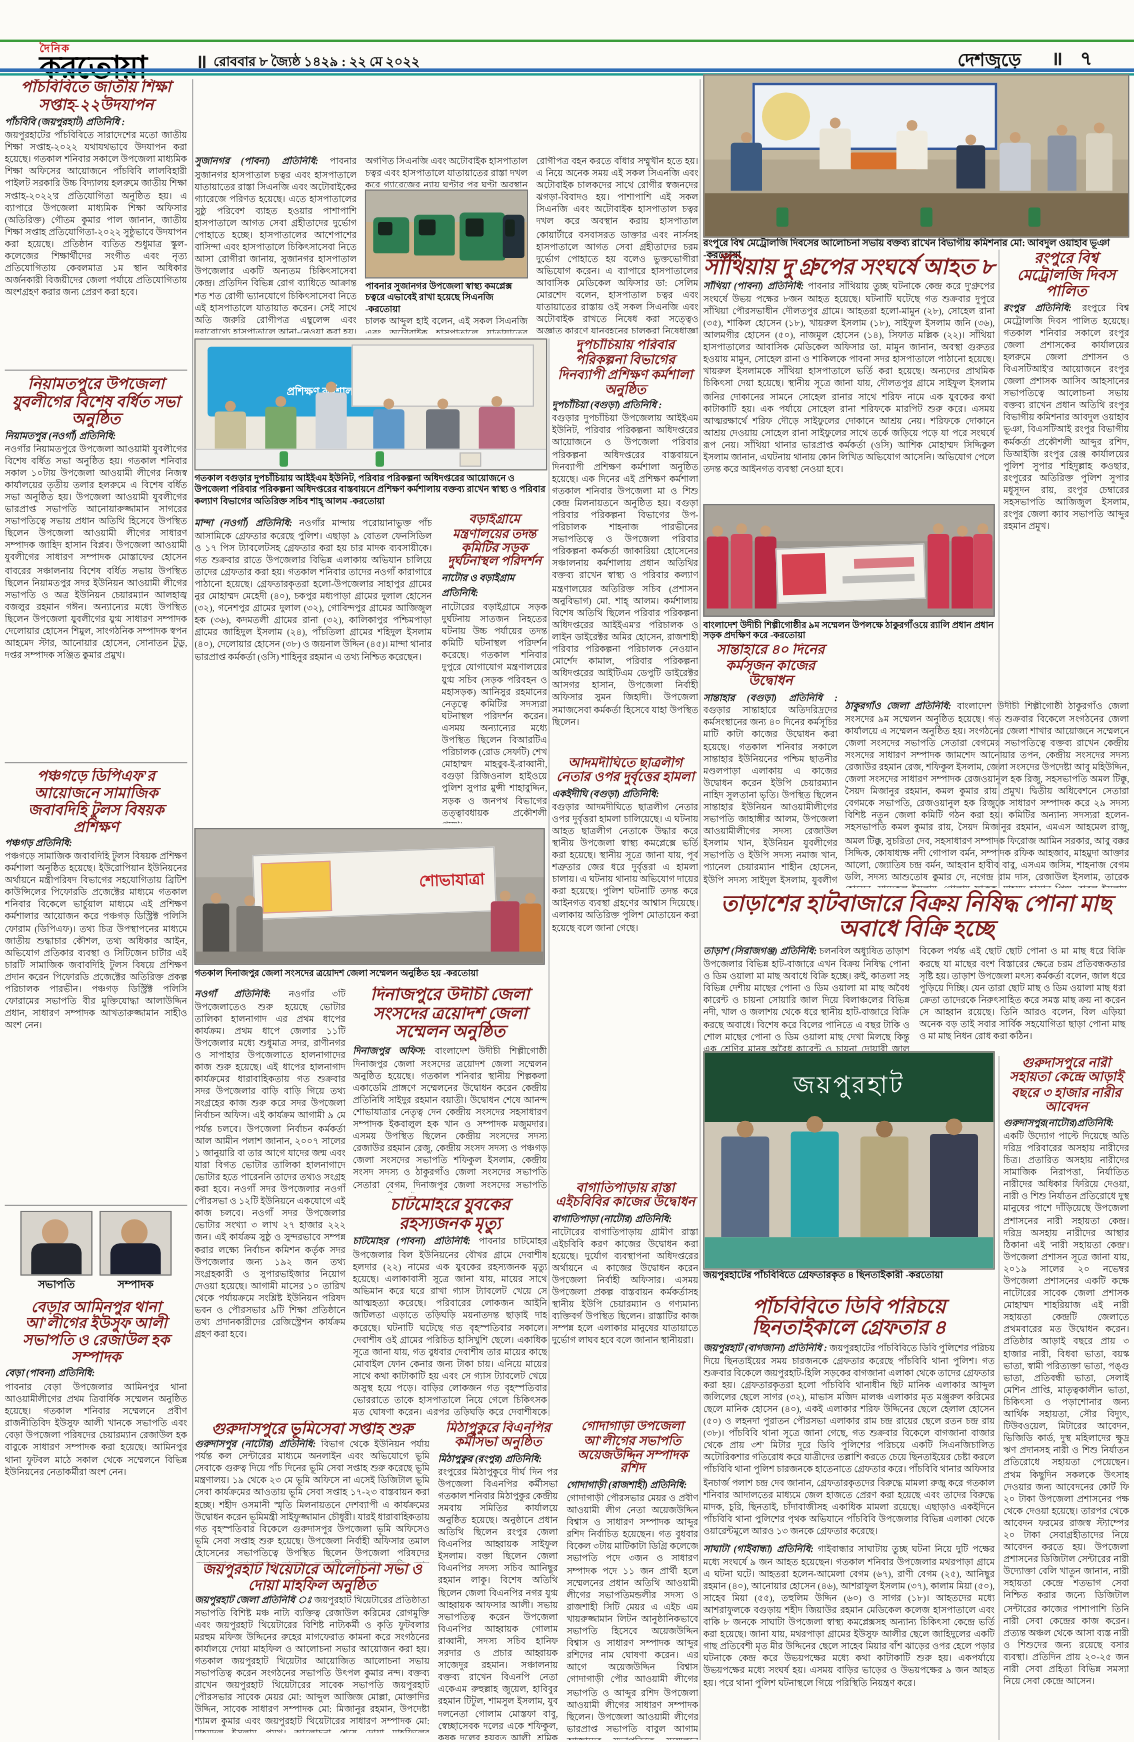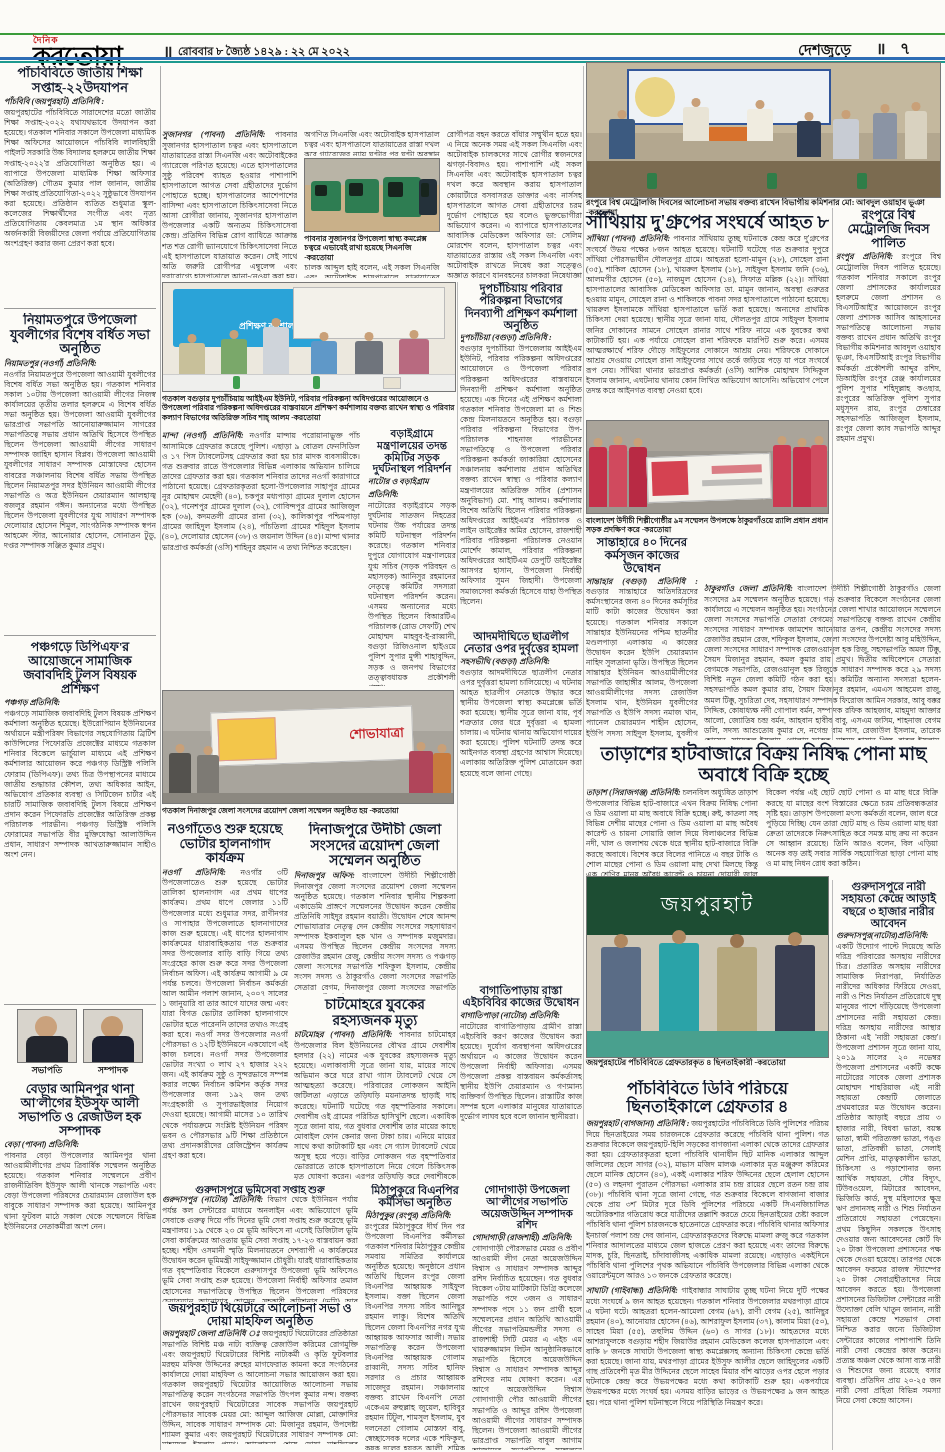--- a/index.html
+++ b/index.html
@@ -1,19 +1,19 @@
 <!DOCTYPE html>
 <html><head>
 <meta charset="utf-8">
 <style>
   html,body{margin:0;padding:0;background:#e8e6e0;}
   .page{position:relative;width:945px;height:1452px;background:#fcfbf7;
         font-family:"Liberation Serif",serif;color:#151515;overflow:hidden;margin:0 auto;}
   .abs{position:absolute;}
-  .hl{font-weight:bold;text-align:center;line-height:1.12;color:#0f172a;}
+  .hl{font-weight:bold;text-align:center;line-height:1.12;color:#7f1d1d;font-style:italic;}
   .by{font-size:8px;font-weight:bold;font-style:italic;}
   .bd{font-size:7.6px;line-height:1.33;text-align:justify;color:#1c1c1c;overflow:hidden;}
   .cap{font-size:8px;font-weight:bold;line-height:1.25;color:#111;}
   .art{overflow:hidden;}
   .hrule{border:0;border-top:1px solid #9a9a9a;margin:4px 0;}
   .ph{position:relative;overflow:hidden;border:1px solid #777;background:#cfc8b8;}
   .flexrow{display:flex;}
   
   .brand-small{color:#c41e1e;font-size:9px;font-weight:bold;letter-spacing:1px;line-height:1;}
   .brand-big{font-size:26px;font-weight:bold;line-height:.9;color:#000;letter-spacing:-1px;}
@@ -145,21 +145,21 @@
   </div>
 
   <div class="abs art" style="left:460px;top:282px;width:122px;height:344px;">
     <div class="hl" style="font-size:11px;">দুপচাঁচিয়ায় পরিবার পরিকল্পনা বিভাগের দিনব্যাপী প্রশিক্ষণ কর্মশালা অনুষ্ঠিত</div>
     <div class="by">দুপচাঁচিয়া (বগুড়া) প্রতিনিধি :</div>
     <div class="bd">বগুড়ার দুপচাঁচিয়া উপজেলায় আইইএম ইউনিট, পরিবার পরিকল্পনা অধিদপ্তরের আয়োজনে ও উপজেলা পরিবার পরিকল্পনা অধিদপ্তরের বাস্তবায়নে দিনব্যাপী প্রশিক্ষণ কর্মশালা অনুষ্ঠিত হয়েছে। এক দিনের এই প্রশিক্ষণ কর্মশালা গতকাল শনিবার উপজেলা মা ও শিশু কেন্দ্র মিলনায়তনে অনুষ্ঠিত হয়। বগুড়া পরিবার পরিকল্পনা বিভাগের উপ-পরিচালক শাহনাজ পারভীনের সভাপতিত্বে ও উপজেলা পরিবার পরিকল্পনা কর্মকর্তা জাকারিয়া হোসেনের সঞ্চালনায় কর্মশালায় প্রধান অতিথির বক্তব্য রাখেন স্বাস্থ্য ও পরিবার কল্যাণ মন্ত্রণালয়ের অতিরিক্ত সচিব (প্রশাসন অনুবিভাগ) মো. শাহ্‌ আলম। কর্মশালায় বিশেষ অতিথি ছিলেন পরিবার পরিকল্পনা অধিদপ্তরের আইইএম'র পরিচালক ও লাইন ডাইরেক্টর অমির হোসেন, রাজশাহী পরিবার পরিকল্পনা পরিচালক নেওয়ান মোর্শেদ কামাল, পরিবার পরিকল্পনা অধিদপ্তরের আইটিএম ডেপুটি ডাইরেক্টর আসগর হাসান, উপজেলা নির্বাহী অফিসার সুমন জিহাদী। উপজেলা সমাজসেবা কর্মকর্তা হিসেবে যাহা উপস্থিত ছিলেন।</div>
   </div>
 
   <div class="abs art" style="left:460px;top:630px;width:122px;height:350px;">
     <div class="hl" style="font-size:11px;">আদমদীঘিতে ছাত্রলীগ নেতার ওপর দুর্বৃত্তের হামলা</div>
-    <div class="by">সহসভীঘি (বগুড়া) প্রতিনিধি:</div>
+    <div class="by">একইদীঘি (বগুড়া) প্রতিনিধি:</div>
     <div class="bd">বগুড়ার আদমদীঘিতে ছাত্রলীগ নেতার ওপর দুর্বৃত্তরা হামলা চালিয়েছে। এ ঘটনায় আহত ছাত্রলীগ নেতাকে উদ্ধার করে স্থানীয় উপজেলা স্বাস্থ্য কমপ্লেক্সে ভর্তি করা হয়েছে। স্থানীয় সূত্রে জানা যায়, পূর্ব শত্রুতার জের ধরে দুর্বৃত্তরা এ হামলা চালায়। এ ঘটনায় থানায় অভিযোগ দায়ের করা হয়েছে। পুলিশ ঘটনাটি তদন্ত করে আইনগত ব্যবস্থা গ্রহণের আশ্বাস দিয়েছে। এলাকায় অতিরিক্ত পুলিশ মোতায়েন করা হয়েছে বলে জানা গেছে।</div>
   </div>
 
   <div class="abs art" style="left:460px;top:984px;width:122px;height:196px;">
     <div class="hl" style="font-size:11px;">বাগাতিপাড়ায় রাস্তা এইচবিবির কাজের উদ্বোধন</div>
     <div class="by">বাগাতিপাড়া (নাটোর) প্রতিনিধি:</div>
     <div class="bd">নাটোরের বাগাতিপাড়ায় গ্রামীণ রাস্তা এইচবিবি করণ কাজের উদ্বোধন করা হয়েছে। দুর্যোগ ব্যবস্থাপনা অধিদপ্তরের অর্থায়নে এ কাজের উদ্বোধন করেন উপজেলা নির্বাহী অফিসার। এসময় উপজেলা প্রকল্প বাস্তবায়ন কর্মকর্তাসহ স্থানীয় ইউপি চেয়ারম্যান ও গণ্যমান্য ব্যক্তিবর্গ উপস্থিত ছিলেন। রাস্তাটির কাজ সম্পন্ন হলে এলাকার মানুষের যাতায়াতে দুর্ভোগ লাঘব হবে বলে জানান স্থানীয়রা।</div>
   </div>
 
   <div class="abs flexrow" style="left:162px;top:428px;width:294px;height:258px;gap:8px;">
@@ -194,21 +194,20 @@
         </div>
       <div class="figure" style="left:270px;top:62px;width:18px;height:48px;background:#c77b3e;">
           <span class="head"></span>
         </div>
       <div class="ground" style="height:10px;background:#8c8880;"></div>
     </div>
     <div class="cap" style="font-size:7.5px;margin-top:2px;">গতকাল দিনাজপুর জেলা সংসদের ত্রয়োদশ জেলা সম্মেলন অনুষ্ঠিত হয়   -করতোয়া</div>
   </div>
 
   <div class="abs art" style="left:162px;top:822px;width:126px;height:358px;">
-    <div class="hl" style="font-size:13px;">নওগাঁতেও শুরু হয়েছে ভোটার হালনাগাদ কার্যক্রম</div>
     <div class="bd" style="margin-top:2px;">
       <span class="by">নওগাঁ প্রতিনিধি:</span>
       <span>নওগাঁর ৩টি উপজেলাতেও শুরু হয়েছে ভোটার তালিকা হালনাগাদ এর প্রথম ধাপের কার্যক্রম। প্রথম ধাপে জেলার ১১টি উপজেলার মধ্যে শুধুমাত্র সদর, রাণীনগর ও সাপাহার উপজেলাতে হালনাগাদের কাজ শুরু হয়েছে। এই ধাপের হালনাগাদ কার্যক্রমের ধারাবাহিকতায় গত শুক্রবার সদর উপজেলার বাড়ি বাড়ি গিয়ে তথ্য সংগ্রহের কাজ শুরু করে সদর উপজেলা নির্বাচন অফিস। এই কার্যক্রম আগামী ৯ মে পর্যন্ত চলবে। উপজেলা নির্বাচন কর্মকর্তা আল আমীন পলাশ জানান, ২০০৭ সালের ১ জানুয়ারি বা তার আগে যাদের জন্ম এবং যারা বিগত ভোটার তালিকা হালনাগাদে ভোটার হতে পারেননি তাদের তথ্যও সংগ্রহ করা হবে। নওগাঁ সদর উপজেলার নওগাঁ পৌরসভা ও ১২টি ইউনিয়নে একযোগে এই কাজ চলবে। নওগাঁ সদর উপজেলার ভোটার সংখ্যা ৩ লাখ ২৭ হাজার ২২২ জন। এই কার্যক্রম সুষ্ঠু ও সুন্দরভাবে সম্পন্ন করার লক্ষ্যে নির্বাচন কমিশন কর্তৃক সদর উপজেলার জন্য ১৯২ জন তথ্য সংগ্রহকারী ও সুপারভাইজার নিয়োগ দেওয়া হয়েছে। আগামী মাসের ১০ তারিখ থেকে পর্যায়ক্রমে সংশ্লিষ্ট ইউনিয়ন পরিষদ ভবন ও পৌরসভার ৯টি শিক্ষা প্রতিষ্ঠানে তথ্য প্রদানকারীদের রেজিস্ট্রেশন কার্যক্রম গ্রহণ করা হবে।</span>
     </div>
   </div>
 
   <div class="abs art" style="left:294px;top:822px;width:162px;height:172px;">
     <div class="hl" style="font-size:14px;">দিনাজপুরে উদীচী জেলা  সংসদের ত্রয়োদশ জেলা  সম্মেলন অনুষ্ঠিত</div>
     <div class="bd" style="margin-top:2px;">
       <span class="by">দিনাজপুর অফিস:</span>
@@ -220,21 +219,21 @@
     <div class="hl" style="font-size:14px;">চাটমোহরে যুবকের রহস্যজনক মৃত্যু</div>
     <div class="bd" style="margin-top:2px;">
       <span class="by">চাটমোহর (পাবনা) প্রতিনিধি:</span>
       <span>পাবনার চাটমোহর উপজেলার বিল ইউনিয়নের বৌখর গ্রামে দেবাশীষ হলদার (২২) নামের এক যুবকের রহস্যজনক মৃত্যু হয়েছে। এলাকাবাসী সূত্রে জানা যায়, মায়ের সাথে অভিমান করে ঘরে রাখা গ্যাস ট্যাবলেট খেয়ে সে আত্মহত্যা করেছে। পরিবারের লোকজন আইনি জটিলতা এড়াতে তড়িঘড়ি ময়নাতদন্ত ছাড়াই দাহ করেছে। ঘটনাটি ঘটেছে গত বৃহস্পতিবার সকালে। দেবাশীষ ওই গ্রামের পরিচিত হাসিখুশি ছেলে। একাধিক সূত্রে জানা যায়, গত বুধবার দেবাশীষ তার মায়ের কাছে মোবাইল ফোন কেনার জন্য টাকা চায়। এনিয়ে মায়ের সাথে কথা কাটাকাটি হয় এবং সে গ্যাস ট্যাবলেট খেয়ে অসুস্থ হয়ে পড়ে। বাড়ির লোকজন গত বৃহস্পতিবার ভোররাতে তাকে হাসপাতালে নিয়ে গেলে চিকিৎসক মৃত ঘোষণা করেন। এরপর তড়িঘড়ি করে দেবাশীষকে সকালেই পৌর মহাশ্মশানে এনে দাহ করা হয়। খবর পেয়ে থানা পুলিশ প্রথমে শ্মশানে ও পরে বৌখর গ্রামের বাড়িতে যায়। কিন্তু লাশ দাহ করার কারণে কোন প্রমাণ নিতে পারেনি। এলাকার লোকজন আত্মহত্যার কথা বললেও বাড়ির লোকজন জানায় এসিডিটির কারণে মৃত্যু হয়েছে। থানার এসি মুহাম্মদ আনোয়ার হোসেন জানান, খবর পেয়ে পুলিশ পাঠানো হয়। কিন্তু বাড়ির লোকজন জানায়, দেবাশীষ গ্যাসফর্মে মারা গেছে। তার পিতা-মাতাও এলাকার মেম্বারও সেভাবেই বলেছেন, যে কারণে কোন আইনগত ব্যবস্থা নেওয়া যায়নি।</span>
     </div>
   </div>
 
   <div class="abs flexrow" style="left:162px;top:1184px;width:420px;height:266px;gap:7px;">
     <div style="width:196px;overflow:hidden;">
       <div class="art" style="height:118px;">
-        <div class="hl" style="font-size:10px;">গুরুদাসপুরে ভূমিসেবা সপ্তাহ শুরু</div>
+        <div class="hl" style="font-size:13px;">গুরুদাসপুরে ভূমিসেবা সপ্তাহ শুরু</div>
         <div class="bd">
           <span class="by">গুরুদাসপুর (নাটোর) প্রতিনিধি:</span>
           <span>বিভাগ থেকে ইউনিয়ন পর্যায় পর্যন্ত কল সেন্টারের মাধ্যমে অনলাইন এবং অভিযোগে ভূমি সেবাকে গুরুত্ব দিয়ে পাঁচ দিনের ভূমি সেবা সপ্তাহ শুরু করেছে ভূমি মন্ত্রণালয়। ১৯ থেকে ২৩ মে ভূমি অফিসে না এসেই ডিজিটাল ভূমি সেবা কার্যক্রমের আওতায় ভূমি সেবা সপ্তাহ ১৭-২৩ বাস্তবায়ন করা হচ্ছে। শহীদ ওসমানী স্মৃতি মিলনায়তনে দেশব্যাপী এ কার্যক্রমের উদ্বোধন করেন ভূমিমন্ত্রী সাইফুজ্জামান চৌধুরী। যারই ধারাবাহিকতায় গত বৃহস্পতিবার বিকেলে গুরুদাসপুর উপজেলা ভূমি অফিসেও ভূমি সেবা সপ্তাহ শুরু হয়েছে। উপজেলা নির্বাহী অফিসার তমাল হোসেনের সভাপতিত্বে উপস্থিত ছিলেন উপজেলা পরিষদের চেয়ারম্যান আনোয়ার হোসেন, সহকারী কমিশনার (ভূমি) আবু রাসেল, উপজেলা ভাইস চেয়ারম্যান আলাল শেখ, মহিলা ভাইস চেয়ারম্যান রোকসানা আক্তারসহ আরও অনেকে। এবার ১৯-২২ নম্বরের কর্মসূচির মাধ্যমে ভূমিসেবা এবং ডাকযোগে ভূমিসেবা বিষয় বুকিং সর্বোচ্চ গুরুত্ব দেওয়া হয়। ভূমি ব্যবস্থাপনায় জনসচেতনতা বাড়াতে এবং হয়রানি কমিয়ে এ কাজে দক্ষতা ও স্বচ্ছতা আনতে মন্ত্রণালয় সেবা সপ্তাহের এই আয়োজন করেছে।</span>
         </div>
       </div>
       <div class="art" style="height:142px;">
         <div class="hl" style="font-size:12px;">জয়পুরহাট থিয়েটারে আলোচনা সভা ও দোয়া মাহফিল অনুষ্ঠিত</div>
         <div class="bd">
           <span class="by">জয়পুরহাট জেলা প্রতিনিধি ঃ</span>
           <span>জয়পুরহাট থিয়েটারের প্রতিষ্ঠাতা সভাপতি বিশিষ্ট মঞ্চ নাট্য ব্যক্তিত্ব রেজাউল করিমের রোগমুক্তি এবং জয়পুরহাট থিয়েটারের বিশিষ্ট নাট্যকর্মী ও কৃতি ফুটবলার মরহুম মফিজ উদ্দিনের রুহের মাগফেরাত কামনা করে সংগঠনের কার্যালয়ে দোয়া মাহফিল ও আলোচনা সভার আয়োজন করা হয়। গতকাল জয়পুরহাট থিয়েটার আয়োজিত আলোচনা সভায় সভাপতিত্ব করেন সংগঠনের সভাপতি উৎপল কুমার নন্দ। বক্তব্য রাখেন জয়পুরহাট থিয়েটারের সাবেক সভাপতি জয়পুরহাট পৌরসভার সাবেক মেয়র মো: আব্দুল আজিজ মোল্লা, মোক্তাদির উদ্দিন, সাবেক সাধারণ সম্পাদক মো: মিজানুর রহমান, উপদেষ্টা শ্যামল কুমার এবং জয়পুরহাট থিয়েটারের সাধারণ সম্পাদক মো: মাহমুদুল ইসলাম প্রমুখ। আলোচনা শেষে দোয়া মাহফিলের আয়োজন করা হয়।</span>

